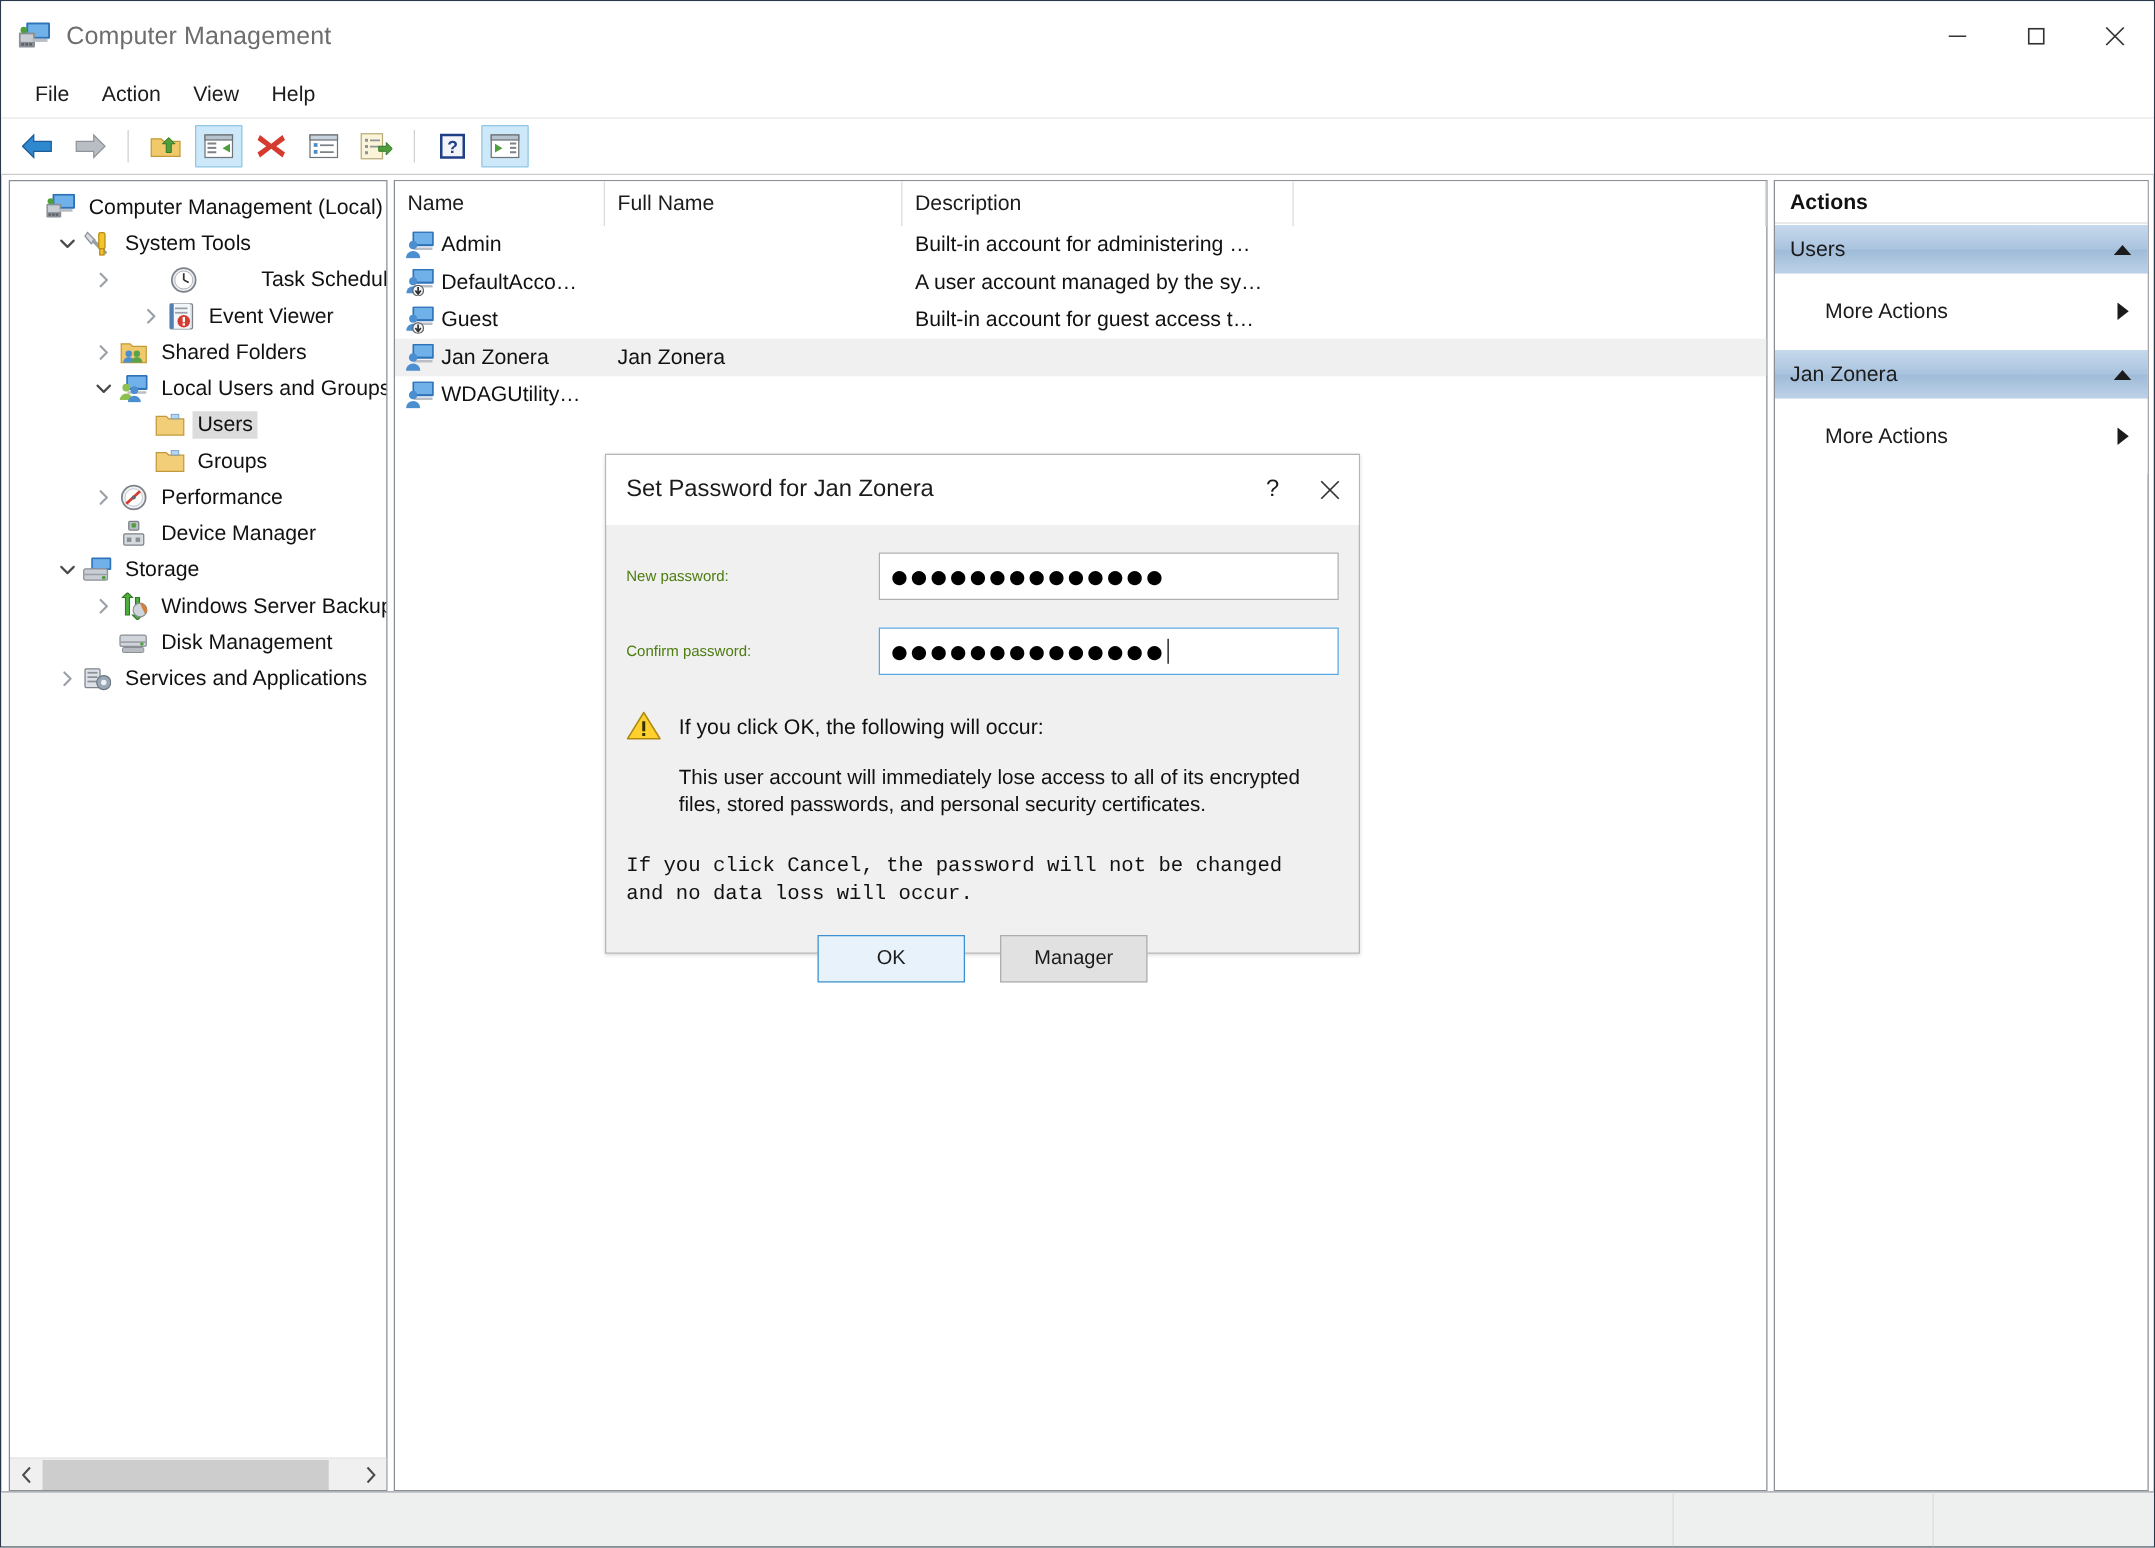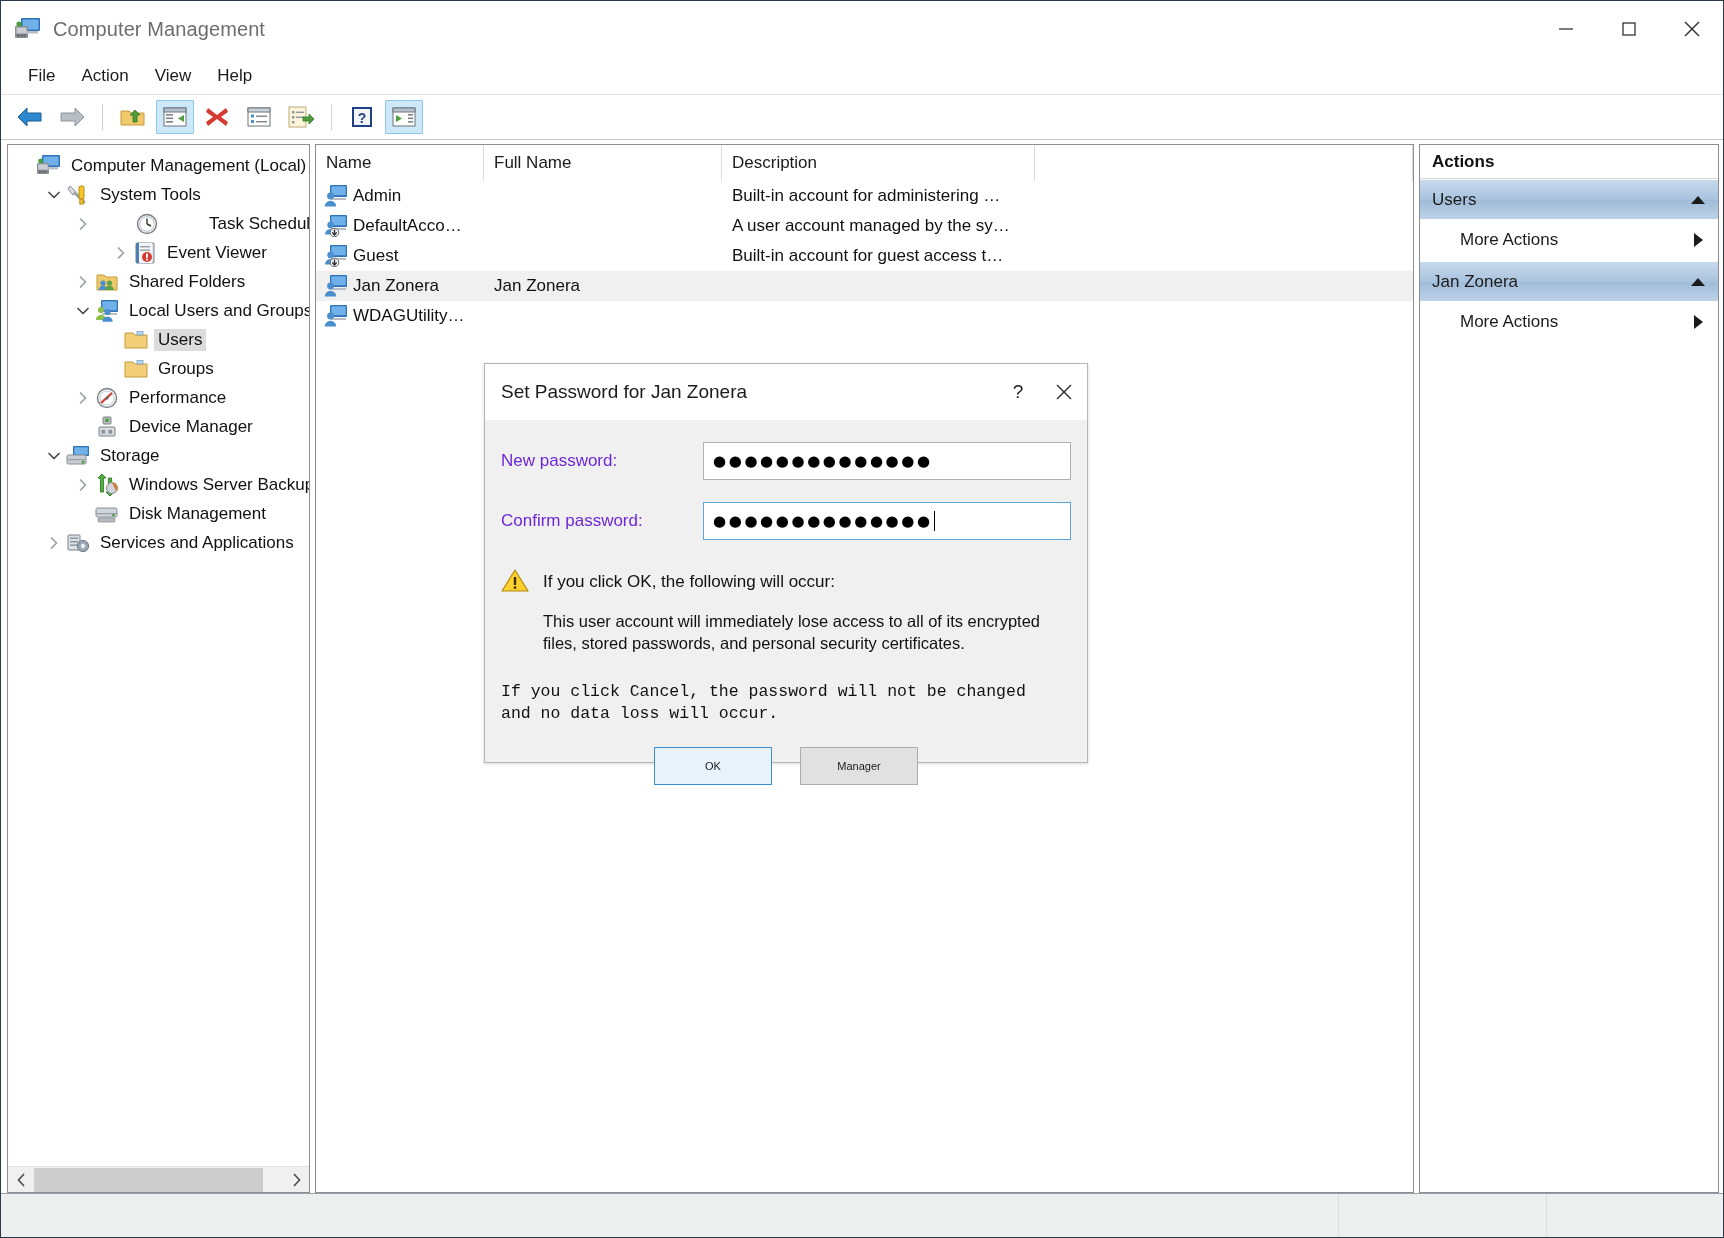--- a/index.html
+++ b/index.html
@@ -131,21 +131,21 @@
     background:#ffffff; border-bottom:1px solid #d6d6d6;
   }
   .act-group {
     height:40px; flex:0 0 40px; display:flex; align-items:center;
     padding:0 12px 0 12px; font-size:17px; color:#1b1b1b;
     background: linear-gradient(to bottom, #c7d9ec 0%, #a9c3de 50%, #9fbbd8 51%, #bdd2e8 100%);
     border-top:1px solid #ffffff;
   }
   .act-group .gname { flex:1 1 auto; }
   .act-item {
-    height:42px; flex:0 0 42px; display:flex; align-items:center;
+    height:60px; flex:0 0 42px; display:flex; align-items:center;
     padding:0 14px 0 40px; font-size:17px; color:#1b1b1b; background:#ffffff;
   }
   .act-item .iname { flex:1 1 auto; }
   .caret svg { display:block; }
 
   
   #statusbar {
     height:44px; flex:0 0 44px;
     background:#eef0f0;
     border-top:1px solid #9aa0a6;
@@ -169,21 +169,21 @@
   #dlg-title {
     height:56px; flex:0 0 56px; background:#ffffff;
     display:flex; align-items:center; padding-left:16px; position:relative;
   }
   #dlg-title .t { font-size:19px; color:#1b1b1b; }
   #dlg-title .btns { position:absolute; right:0; top:0; height:56px; display:flex; }
   #dlg-title .dbtn { width:46px; height:56px; display:flex; align-items:center; justify-content:center; color:#1b1b1b; font-size:19px; }
   #dlg-body { flex:1 1 auto; padding:0 16px; position:relative; }
 
   .field { display:flex; align-items:center; margin-top:22px; }
-  .field .flabel { width:202px; flex:0 0 202px; font-size:17px; color:#6d28d9; }
+  .field .flabel { width:202px; flex:0 0 202px; font-size:12px; color:#4d7c0f; }
   .field .finput {
     flex:1 1 auto; height:38px; background:#ffffff;
     border:1px solid #b0b0b0; display:flex; align-items:center;
     padding:0 9px; font-size:15px; letter-spacing:2.6px; color:#000;
     font-family:"DejaVu Sans", sans-serif;
   }
   .field .finput.focused { border:1px solid #5aa7e0; }
   .caretbar { display:inline-block; width:1.5px; height:20px; background:#000; margin-left:1px; vertical-align:middle; }
 
   .warnrow { display:flex; margin-top:26px;align-items:center; }
@@ -195,21 +195,21 @@
     font-family:"Liberation Sans", sans-serif;
   }
   .warnbody2 {
     margin-top:26px; margin-left:0px; margin-right:10px;
     font-size:16.5px; line-height:1.33; color:#111;
     font-family:Liberation Mono, monospace;
   }
   #dlg-buttons { display:flex; justify-content:center; gap:28px; margin-top:22px; }
   .dlg-btn {
     width:118px; height:38px; display:flex; align-items:center; justify-content:center;
-    font-size:11px; color:#1b1b1b; font-family:"Liberation Sans", sans-serif;
+    font-size:16px; color:#1b1b1b; font-family:"Liberation Sans", sans-serif;
   }
   .dlg-btn.primary { background:#e7f2fb; border:1px solid #3c8fd0; }
   .dlg-btn.normal  { background:#e1e1e1; border:1px solid #adadad; }
 </style>
 </head>
 <body>
 
 <div id="window">
 
   <div id="titlebar">

